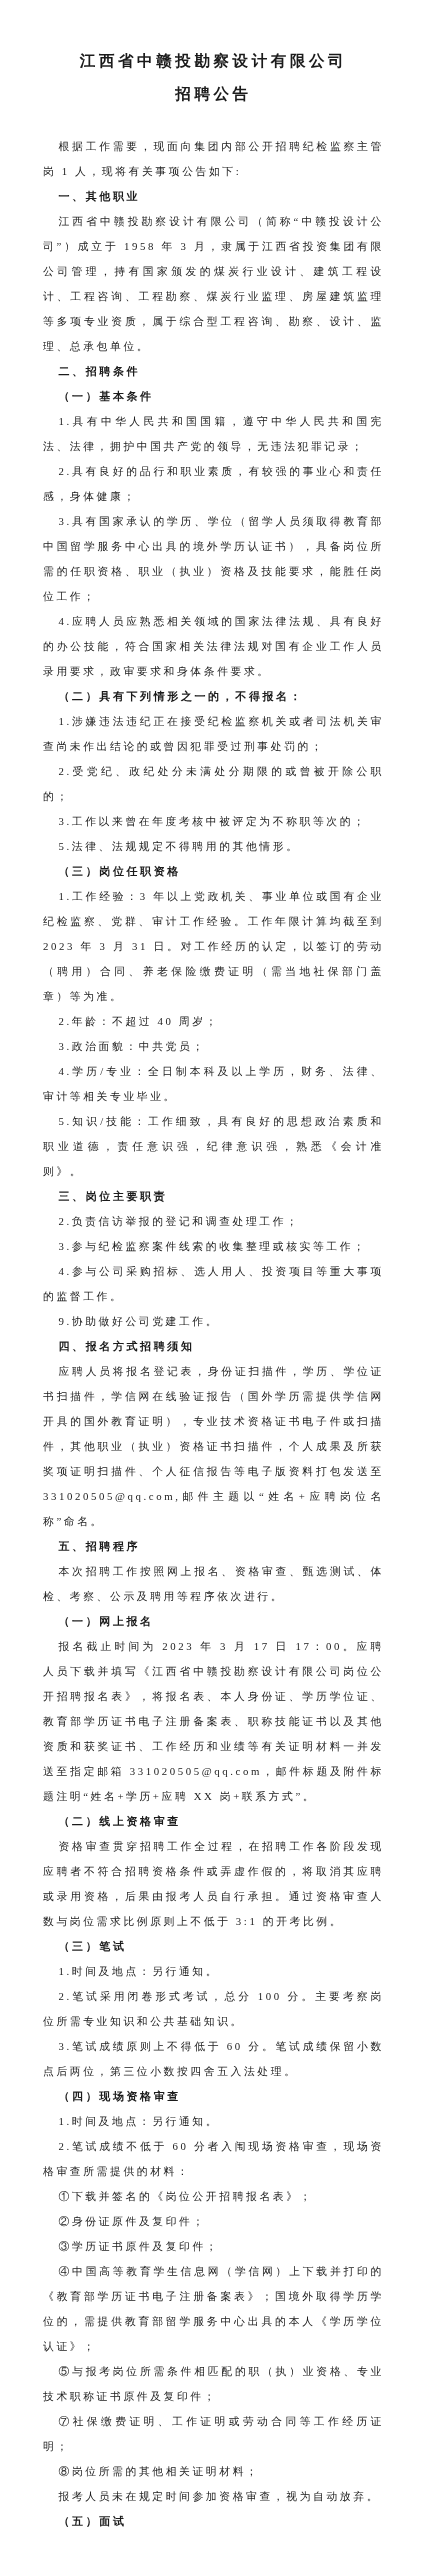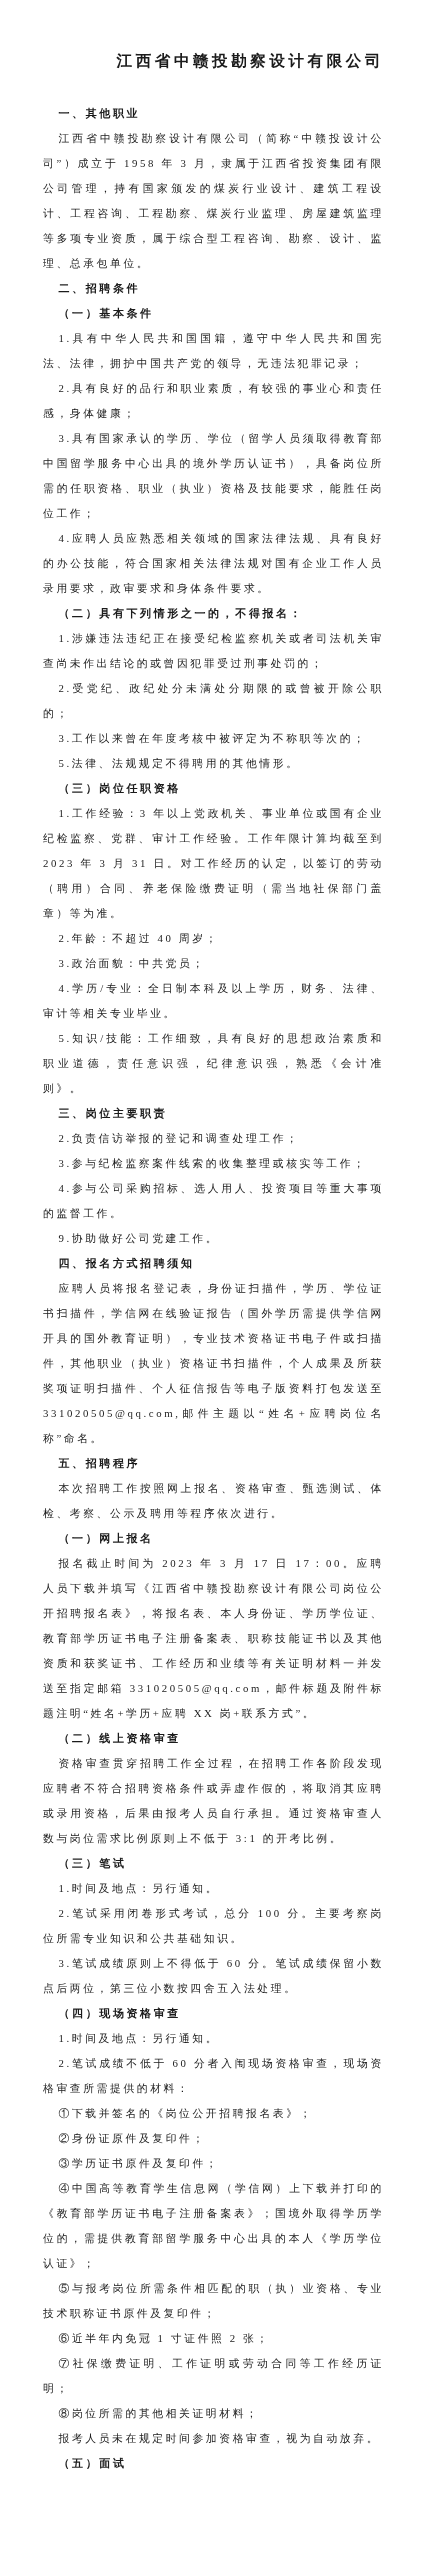--- a/index.html
+++ b/index.html
@@ -21,43 +21,44 @@
   }
   .titleblock {
     text-align: center;
     margin-bottom: 24px;
     letter-spacing: 3.6px;
   }
   .title {
     font-weight: bold;
     font-size: 15.5px;
     line-height: 33px;
-    text-align: right;
   }
   .blk {
     line-height: 25px;
     text-align: justify;
   }
   .p { text-indent: 15.5px; }
   .h1, .h2 {
     font-weight: 700;
     padding-left: 15.5px;
     font-family: "Liberation Sans", "DejaVu Sans", sans-serif;
     font-size: 11px;
   }
 </style>
 </head>
 <body>
 
 <div class="page">
   <div class="titleblock">
     <div class="title">江西省中赣投勘察设计有限公司</div>
+    <div class="title">招聘公告</div>
   </div>
 
   <div>
+      <div class="blk p">根据工作需要，现面向集团内部公开招聘纪检监察主管岗 1 人，现将有关事项公告如下:</div>
       <div class="blk h1">一、其他职业</div>
       <div class="blk p">江西省中赣投勘察设计有限公司（简称“中赣投设计公司”）成立于 1958 年 3 月，隶属于江西省投资集团有限公司管理，持有国家颁发的煤炭行业设计、建筑工程设计、工程咨询、工程勘察、煤炭行业监理、房屋建筑监理等多项专业资质，属于综合型工程咨询、勘察、设计、监理、总承包单位。</div>
       <div class="blk h1">二、招聘条件</div>
       <div class="blk h2">（一）基本条件</div>
       <div class="blk p">1.具有中华人民共和国国籍，遵守中华人民共和国宪法、法律，拥护中国共产党的领导，无违法犯罪记录；</div>
       <div class="blk p">2.具有良好的品行和职业素质，有较强的事业心和责任感，身体健康；</div>
       <div class="blk p">3.具有国家承认的学历、学位（留学人员须取得教育部中国留学服务中心出具的境外学历认证书），具备岗位所需的任职资格、职业（执业）资格及技能要求，能胜任岗位工作；</div>
       <div class="blk p">4.应聘人员应熟悉相关领域的国家法律法规、具有良好的办公技能，符合国家相关法律法规对国有企业工作人员录用要求，政审要求和身体条件要求。</div>
       <div class="blk h2">（二）具有下列情形之一的，不得报名：</div>
       <div class="blk p">1.涉嫌违法违纪正在接受纪检监察机关或者司法机关审查尚未作出结论的或曾因犯罪受过刑事处罚的；</div>
@@ -88,21 +89,20 @@
       <div class="blk p">2.笔试采用闭卷形式考试，总分 100 分。主要考察岗位所需专业知识和公共基础知识。</div>
       <div class="blk p">3.笔试成绩原则上不得低于 60 分。笔试成绩保留小数点后两位，第三位小数按四舍五入法处理。</div>
       <div class="blk h2">（四）现场资格审查</div>
       <div class="blk p">1.时间及地点：另行通知。</div>
       <div class="blk p">2.笔试成绩不低于 60 分者入闱现场资格审查，现场资格审查所需提供的材料：</div>
       <div class="blk p">①下载并签名的《岗位公开招聘报名表》；</div>
       <div class="blk p">②身份证原件及复印件；</div>
       <div class="blk p">③学历证书原件及复印件；</div>
       <div class="blk p">④中国高等教育学生信息网（学信网）上下载并打印的《教育部学历证书电子注册备案表》；国境外取得学历学位的，需提供教育部留学服务中心出具的本人《学历学位认证》；</div>
       <div class="blk p">⑤与报考岗位所需条件相匹配的职（执）业资格、专业技术职称证书原件及复印件；</div>
-      <div class="blk p">⑥近半年内免冠 1 寸证件照 2 张；</div>
       <div class="blk p">⑦社保缴费证明、工作证明或劳动合同等工作经历证明；</div>
       <div class="blk p">⑧岗位所需的其他相关证明材料；</div>
       <div class="blk p">报考人员未在规定时间参加资格审查，视为自动放弃。</div>
       <div class="blk h2">（五）面试</div>
     </div>
 
 </div>
 
 
 </body></html>

